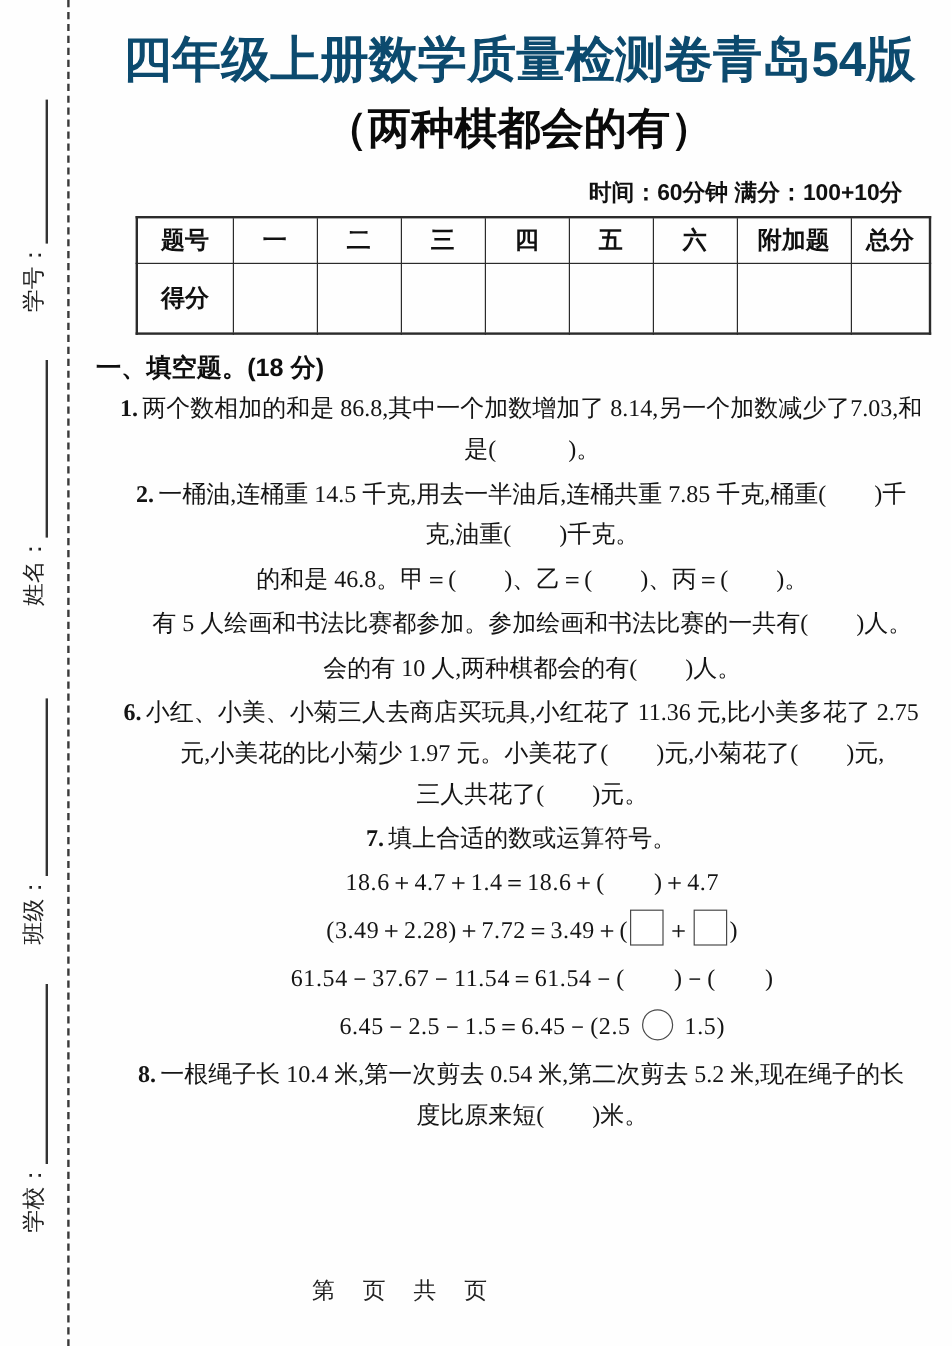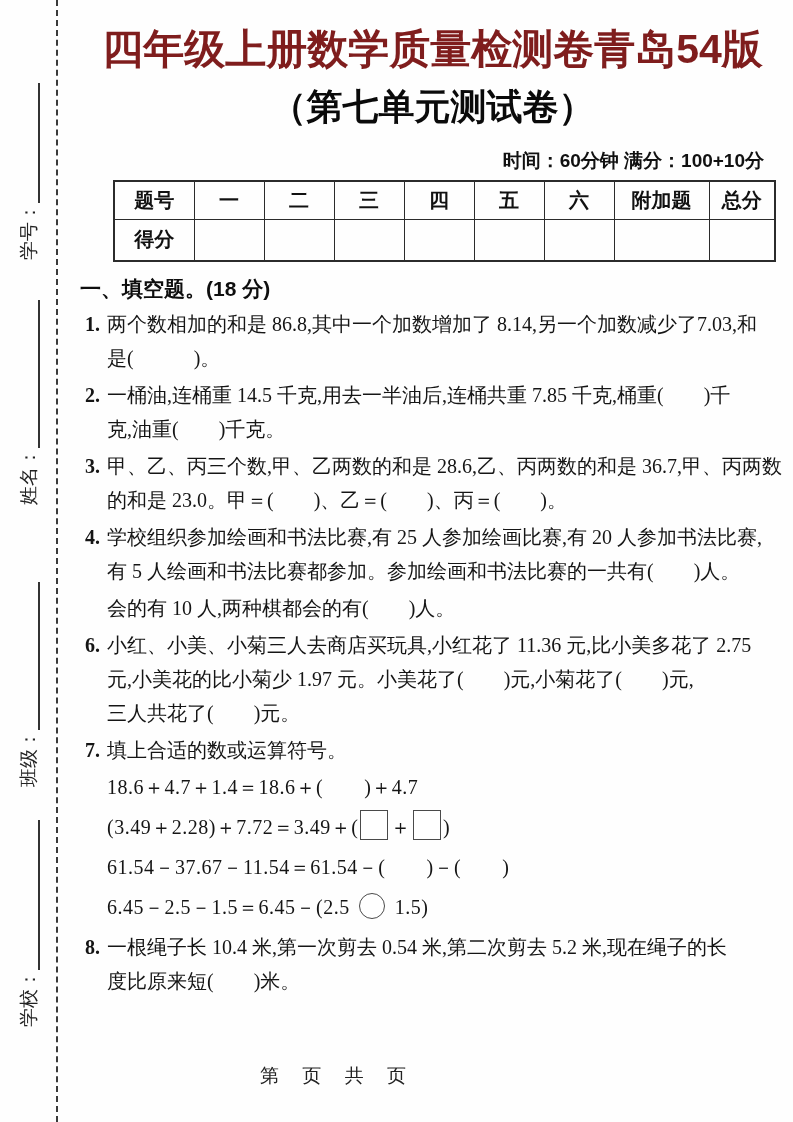--- a/index.html
+++ b/index.html
@@ -15,40 +15,40 @@
               white-space:nowrap;color:#222;}
   .side-line{flex:1;height:24px;border-bottom:2px solid #333;}
   .sg1{top:260px;width:177px;}
   .sg2{top:505px;width:205px;}
   .sg3{top:787px;width:205px;}
   .sg4{top:1027px;width:207px;}
 
   
   .main{position:absolute;left:85px;top:0;width:695px;}
   .title{margin-top:26px;text-align:center;font-family:"Liberation Sans",sans-serif;
-         font-weight:bold;font-size:41px;line-height:1.15;letter-spacing:0px;color:#7f1d1d;}
+         font-weight:bold;font-size:41px;line-height:1.15;letter-spacing:0px;color:#0c4a6e;}
   .subtitle{margin-top:10px;text-align:center;font-family:"Liberation Sans",sans-serif;
             font-weight:bold;font-size:36px;color:#0a0a0a;}
-  .info{margin-top:16px;margin-right:16px;text-align:right;
+  .info{margin-top:16px;margin-right:28px;text-align:right;
         font-family:"Liberation Sans",sans-serif;font-weight:bold;font-size:19px;color:#111;}
 
   
   table.score{border-collapse:collapse;margin:6px 0 0 16px;table-layout:fixed;}
   table.score{border:2px solid #2b2b2b;margin-left:28px;}
   table.score th,table.score td{border:1.4px solid #2b2b2b;padding:0;text-align:center;
         font-family:"Liberation Sans",sans-serif;font-weight:bold;font-size:20px;color:#111;}
-  tr.r1{height:38px;} tr.r2{height:42px;}
+  tr.r1{height:38px;} tr.r2{height:59px;}
 
   .section-title{margin:13px 0 4px -5px;font-family:"Liberation Sans",sans-serif;
                  font-weight:bold;font-size:21px;color:#0e0e0e;}
 
   
   .questions{font-size:20px;line-height:34px;}
   .question{margin-bottom:3px;}
-  .q-line{white-space:nowrap;}
+  .q-line{white-space:nowrap;text-align:center;}
   .q-num{display:inline-block;width:22px;font-weight:bold;}
   .q-cont{padding-left:22px;}
   .q-eq{padding-left:22px;line-height:40px;letter-spacing:0.5px;}
   .q-box{display:inline-block;width:26px;height:28px;border:1.6px solid #4a4a4a;
          vertical-align:-6px;margin:0 2px;background:#fff;}
   .q-circle{display:inline-block;width:24px;height:24px;border:1.6px solid #4a4a4a;
             border-radius:50%;vertical-align:-5px;margin:0 4px;background:#fff;}
 
   .footer{position:absolute;left:0;top:1063px;width:675px;text-align:center;
           font-family:"Liberation Sans",sans-serif;font-size:19px;letter-spacing:9px;color:#222;}
@@ -73,21 +73,21 @@
     </div>
     <div class="side-group sg4">
       <span class="side-label">学校：</span>
       <span class="side-line"></span>
     </div>
     <div class="dash-line"></div>
   </div>
 
   <div class="main">
     <div class="title">四年级上册数学质量检测卷青岛54版</div>
-    <div class="subtitle">（第七单元测试卷）</div>
+    <div class="subtitle">（两种棋都会的有）</div>
     <div class="info">时间：60分钟  满分：100+10分</div>
 
     <table class="score">
       <colgroup>
         <col style="width:80px">
           <col style="width:70px">
           <col style="width:70px">
           <col style="width:70px">
         <col style="width:70px">
           <col style="width:70px">
@@ -126,25 +126,23 @@
     <div class="questions">
         <div class="question">
           <div class="q-line"><span class="q-num">1.</span>两个数相加的和是 86.8,其中一个加数增加了 8.14,另一个加数减少了7.03,和</div>
           <div class="q-line q-cont">是(　　　)。</div>
         </div>
         <div class="question">
           <div class="q-line"><span class="q-num">2.</span>一桶油,连桶重 14.5 千克,用去一半油后,连桶共重 7.85 千克,桶重(　　)千</div>
           <div class="q-line q-cont">克,油重(　　)千克。</div>
         </div>
         <div class="question">
-          <div class="q-line"><span class="q-num">3.</span>甲、乙、丙三个数,甲、乙两数的和是 28.6,乙、丙两数的和是 36.7,甲、丙两数</div>
-          <div class="q-line q-cont">的和是 23.0。甲＝(　　)、乙＝(　　)、丙＝(　　)。</div>
+          <div class="q-line q-cont">的和是 46.8。甲＝(　　)、乙＝(　　)、丙＝(　　)。</div>
         </div>
         <div class="question">
-          <div class="q-line"><span class="q-num">4.</span>学校组织参加绘画和书法比赛,有 25 人参加绘画比赛,有 20 人参加书法比赛,</div>
           <div class="q-line q-cont">有 5 人绘画和书法比赛都参加。参加绘画和书法比赛的一共有(　　)人。</div>
         </div>
         <div class="question">
           <div class="q-line q-cont">会的有 10 人,两种棋都会的有(　　)人。</div>
         </div>
         <div class="question">
           <div class="q-line"><span class="q-num">6.</span>小红、小美、小菊三人去商店买玩具,小红花了 11.36 元,比小美多花了 2.75</div>
           <div class="q-line q-cont">元,小美花的比小菊少 1.97 元。小美花了(　　)元,小菊花了(　　)元,</div>
           <div class="q-line q-cont">三人共花了(　　)元。</div>
         </div>

